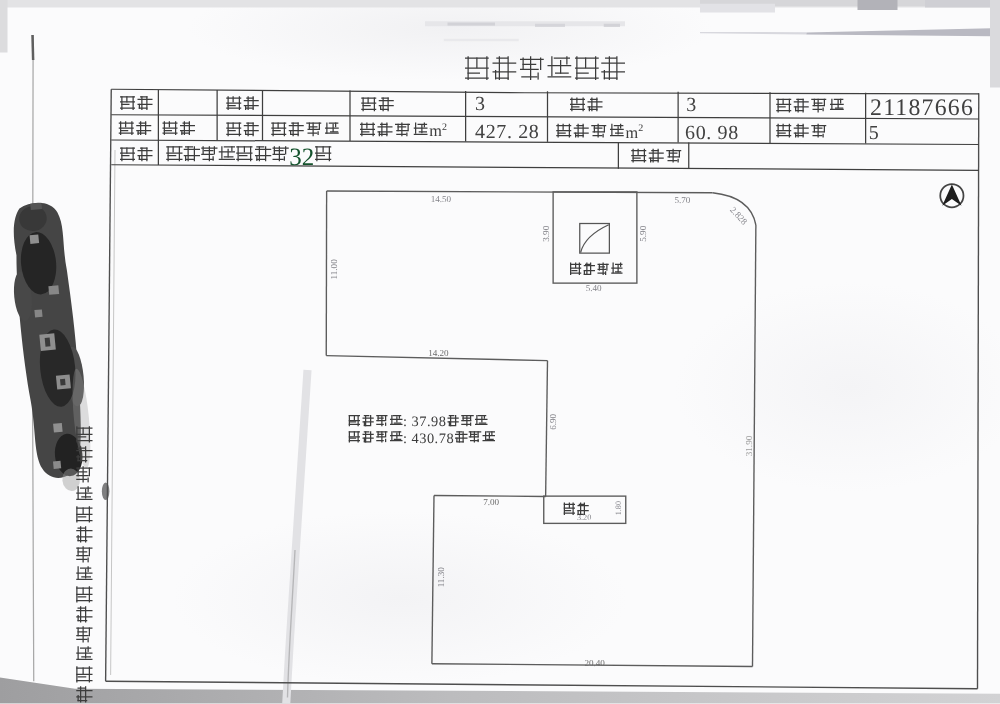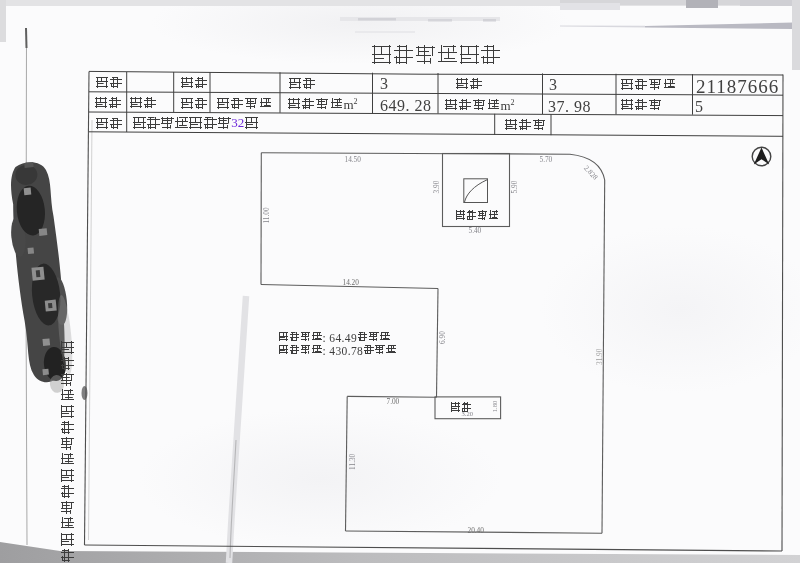--- a/index.html
+++ b/index.html
@@ -209,39 +209,39 @@
 <div class="zh g12" style="left:94px;top:97px;"><b></b><b></b></div>
 
 <div class="zh g12" style="left:129px;top:97px;"><b></b><b></b></div>
 
 <div class="zh g12" style="left:180px;top:97.5px;"><b></b><b></b></div>
 
 <div class="zh g12" style="left:216px;top:97.5px;"><b></b><b></b><b></b><b></b></div>
 
 <div class="zh g12" style="left:287px;top:98px;"><b></b><b></b><b></b><b></b><i style="font-style:normal;font-size:13px;color:#3c3c3c;vertical-align:top;position:relative;top:-1px;">m<sup style="font-size:8px;">2</sup></i></div>
 
-<div class="num" style="left:380px;top:97px;">649. 28</div>
+<div class="num" style="left:380px;top:97px;">427. 28</div>
 
 <div class="zh g12" style="left:444px;top:99px;"><b></b><b></b><b></b><b></b><i style="font-style:normal;font-size:13px;color:#3c3c3c;vertical-align:top;position:relative;top:-1px;">m<sup style="font-size:8px;">2</sup></i></div>
 
-<div class="num" style="left:548px;top:97.5px;">37. 98</div>
+<div class="num" style="left:548px;top:97.5px;">60. 98</div>
 
 <div class="zh g12" style="left:620px;top:99px;"><b></b><b></b><b></b></div>
 
 <div class="num" style="left:695px;top:98px;">5</div>
 
 <div class="zh g12" style="left:95px;top:117.5px;"><b></b><b></b></div>
 
-<div class="zh g13" style="left:132px;top:116.5px;"><b></b><b></b><b></b><b></b><b></b><b></b><b></b><i style="font-style:normal;font-size:13px;color:#6d28d9;vertical-align:top;position:relative;top:-2px;">32</i><b></b></div>
+<div class="zh g13" style="left:132px;top:116.5px;"><b></b><b></b><b></b><b></b><b></b><b></b><b></b><i style="font-style:normal;font-size:20px;color:#14532d;vertical-align:top;position:relative;top:-2px;">32</i><b></b></div>
 
 <div class="zh g12" style="left:504px;top:119px;"><b></b><b></b><b></b></div>
 
 <div class="zh g11" style="left:455px;top:210px;"><b></b><b></b><b></b><b></b></div>
 
-<div class="zh g10" style="left:278px;top:331.5px;"><b></b><b></b><b></b><b></b><i style="font-style:normal;font-size:11.5px;color:#3c3c3c;vertical-align:top;letter-spacing:0.4px;">: 64.49</i><b></b><b></b><b></b></div>
+<div class="zh g10" style="left:278px;top:331.5px;"><b></b><b></b><b></b><b></b><i style="font-style:normal;font-size:11.5px;color:#3c3c3c;vertical-align:top;letter-spacing:0.4px;">: 37.98</i><b></b><b></b><b></b></div>
 
 <div class="zh g10" style="left:278px;top:344.5px;"><b></b><b></b><b></b><b></b><i style="font-style:normal;font-size:11.5px;color:#3c3c3c;vertical-align:top;letter-spacing:0.4px;">: 430.78</i><b></b><b></b><b></b></div>
 
 <div class="zh g11" style="left:450px;top:402px;"><b></b><b></b></div>
 
 <div class="zh g13 vzh" style="left:60.5px;top:341px;">
     <b></b>
     <b></b>
     <b></b>
     <b></b>

